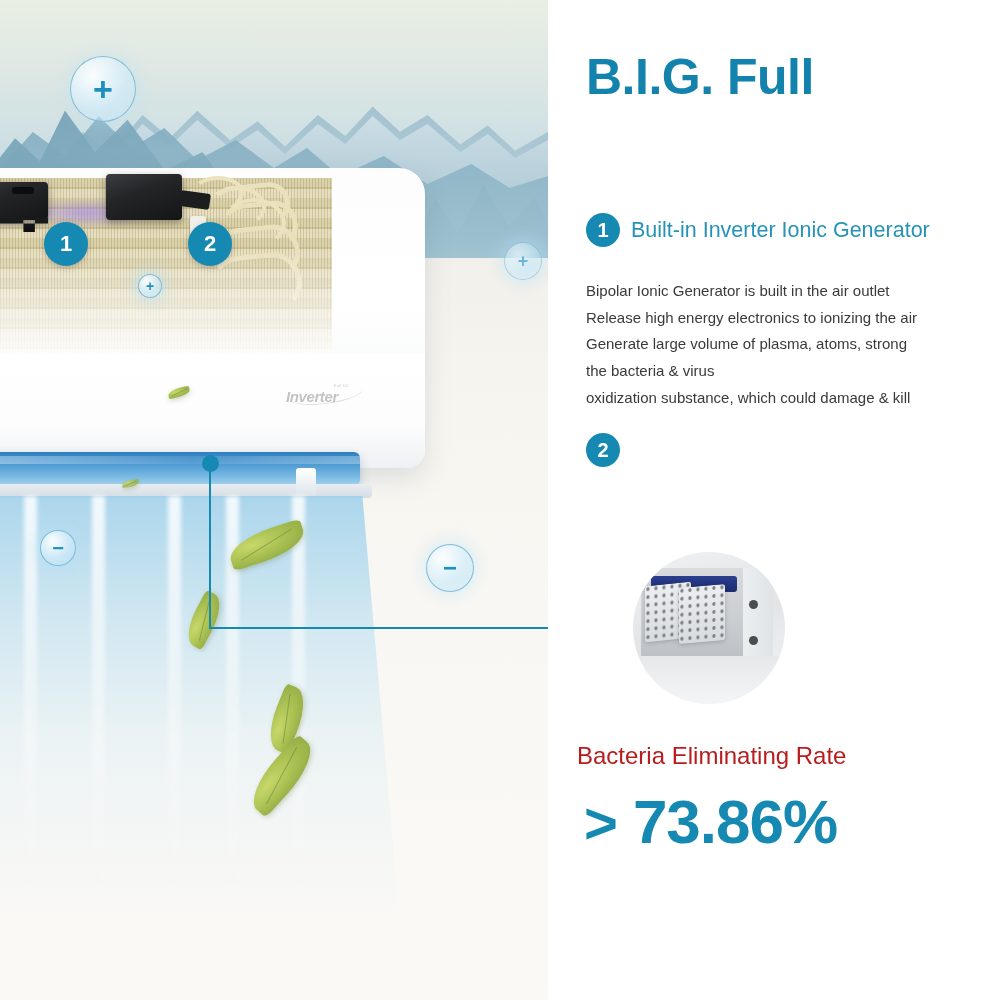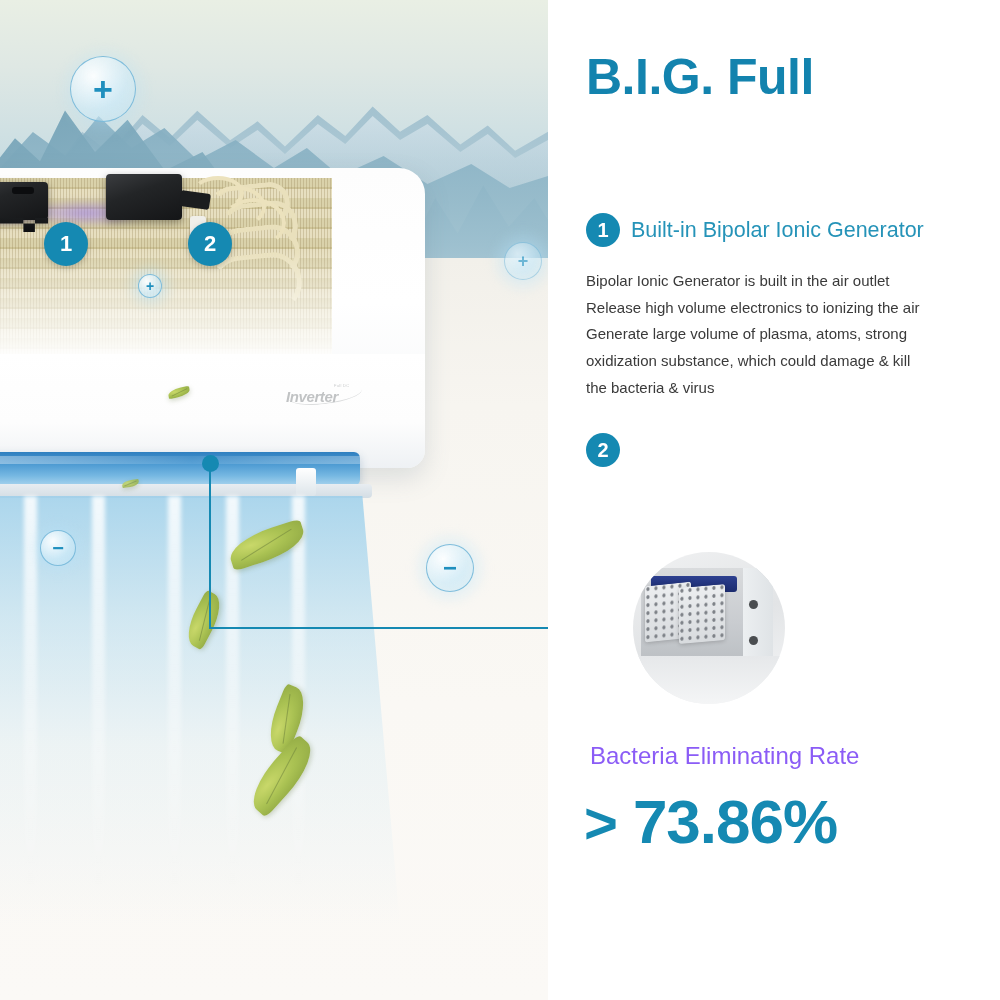--- a/index.html
+++ b/index.html
@@ -255,21 +255,21 @@
   }
   .section { position: absolute; left: 38px; }
   .sec-head { display: flex; align-items: center; gap: 11px; }
   .badge {
     width: 34px; height: 34px; border-radius: 50%; background: #1589b2;
     color: #fff; font-size: 20px; font-weight: 700;
     display: flex; align-items: center; justify-content: center; flex: 0 0 34px;
   }
   .sec-title { font-size: 21.5px; color: #2593b8; font-weight: 400; white-space: nowrap; }
   .sec-body {
-    margin-top: 21px; font-size: 15px; color: #3a3a3a; line-height: 1.78;
+    margin-top: 31px; font-size: 15px; color: #3a3a3a; line-height: 1.78;
   }
   .sec-body div { white-space: nowrap; }
 
   .uvc-photo {
     position: absolute; left: 85px; top: 552px; width: 152px; height: 152px;
     border-radius: 50%; overflow: hidden;
     background: linear-gradient(160deg, #f0f1f2 0%, #e2e4e6 50%, #f6f7f8 100%);
   }
   .uvc-cabinet {
     position: absolute; left: 8px; top: 16px; width: 128px; height: 92px;
@@ -296,22 +296,22 @@
   }
   .uvc-knob {
     position: absolute; width: 9px; height: 9px; border-radius: 50%; background: #4a4d50;
   }
   .uvc-base {
     position: absolute; left: 0; top: 104px; width: 152px; height: 48px;
     background: linear-gradient(180deg, #e6e8ea 0%, #f4f5f6 100%);
   }
 
   .rate-label {
-    position: absolute; left: 42px; top: 742px;
-    font-size: 24px; color: #8b5cf6; font-weight: 400;
+    position: absolute; left: 29px; top: 742px;
+    font-size: 24px; color: #b91c1c; font-weight: 400;
   }
   .rate-value {
     position: absolute; left: 36px; top: 786px;
     font-size: 62px; font-weight: 700; color: #1589b2; letter-spacing: -1px;
     display: flex; align-items: baseline; gap: 16px;
   }
   .rate-gt { font-size: 58px; }
 </style>
 </head>
 <body>
@@ -413,28 +413,28 @@
 
   <div class="right-panel">
 
     <div class="title">B.I.G. Full</div>
 
     <div class="section" style="top:213px;">
       <div class="sec-head">
         <div class="badge">
           <span>1</span>
         </div>
-        <div class="sec-title">Built-in Bipolar Ionic Generator</div>
+        <div class="sec-title">Built-in Inverter Ionic Generator</div>
       </div>
       <div class="sec-body">
         <div>Bipolar Ionic Generator is built in the air outlet</div>
-        <div>Release high volume electronics to ionizing the air</div>
+        <div>Release high energy electronics to ionizing the air</div>
         <div>Generate large volume of plasma, atoms, strong</div>
+        <div>the bacteria &amp; virus</div>
         <div>oxidization substance, which could damage &amp; kill</div>
-        <div>the bacteria &amp; virus</div>
       </div>
     </div>
 
     <div class="section" style="top:433px;">
       <div class="sec-head">
         <div class="badge">
           <span>2</span>
         </div>
       </div>
     </div>

